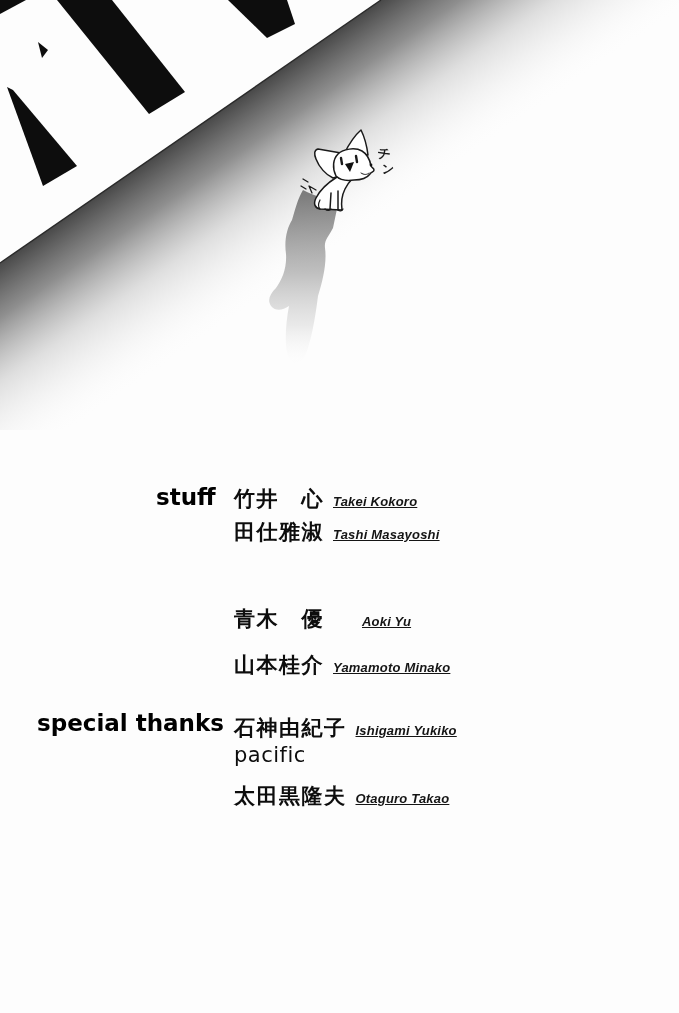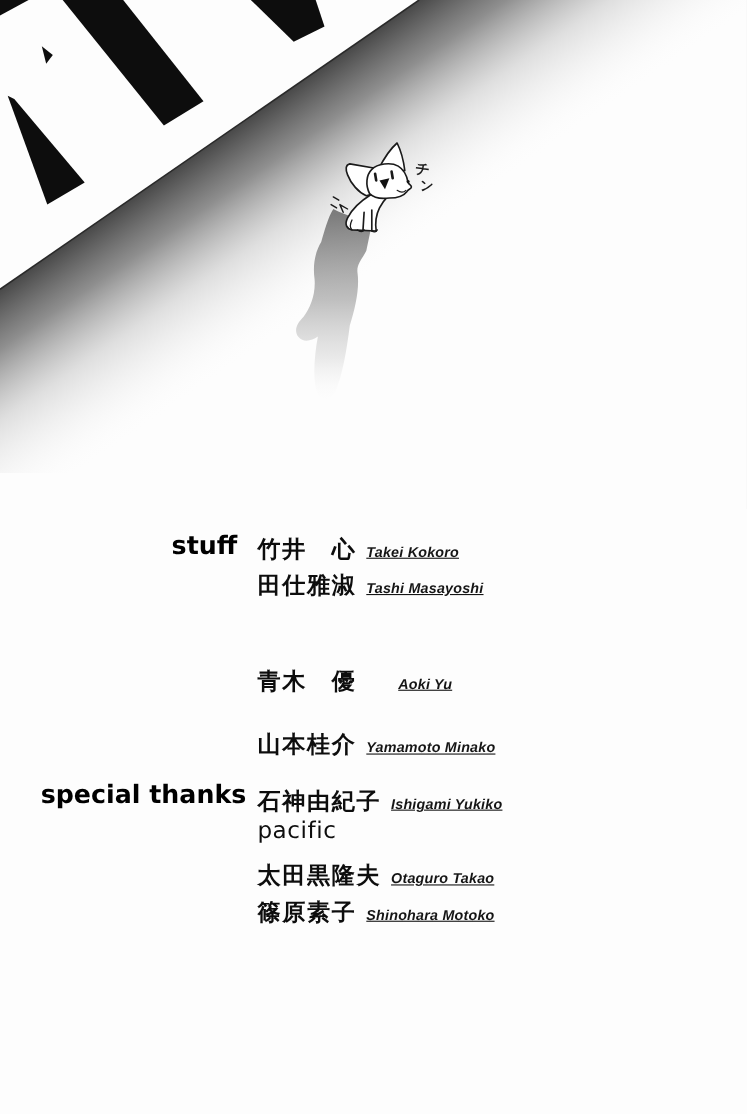--- a/index.html
+++ b/index.html
@@ -53,21 +53,21 @@
     font-family: "Liberation Sans", "DejaVu Sans", sans-serif;
     font-size: 13px;
     font-style: italic;
     font-weight: 700;
     letter-spacing: 0.2px;
     color: #151515;
     text-decoration: underline;
   }
   
   .r-s0 { top: 485px; } .r-s1 { top: 518px; } .r-s2 { top: 551px; }
-  .r-s3 { top: 605px; gap: 38px; } .r-s4 { top: 618px; } .r-s5 { top: 651px; margin-top: 12px; }
+  .r-s3 { top: 605px; gap: 38px; } .r-s4 { top: 618px; } .r-s5 { top: 651px; }
   
   .r-t0 { top: 714px; } .r-t1 { top: 743px; } .r-t2 { top: 782px; text-align: right; } .r-t3 { top: 815px; }
   .sfx-glyph {
     font-family: "DejaVu Sans", sans-serif;
     font-weight: 700;
     fill: #1a1a1a;
   }
 </style>
 </head>
 <body>
@@ -163,18 +163,14 @@
     <span class="kanji">石神由紀子</span>
     <span class="romaji">Ishigami Yukiko</span>
   </div>
   <div class="credit-row r-t1">
     <span class="kanji latin-name">pacific</span>
   </div>
   <div class="credit-row r-t2">
     <span class="kanji">太田黒隆夫</span>
     <span class="romaji">Otaguro Takao</span>
   </div>
-  <div class="credit-row r-t3">
-    <span class="kanji">篠原素子</span>
-    <span class="romaji">Shinohara Motoko</span>
-  </div>
 
 </div>
 
 </body></html>

